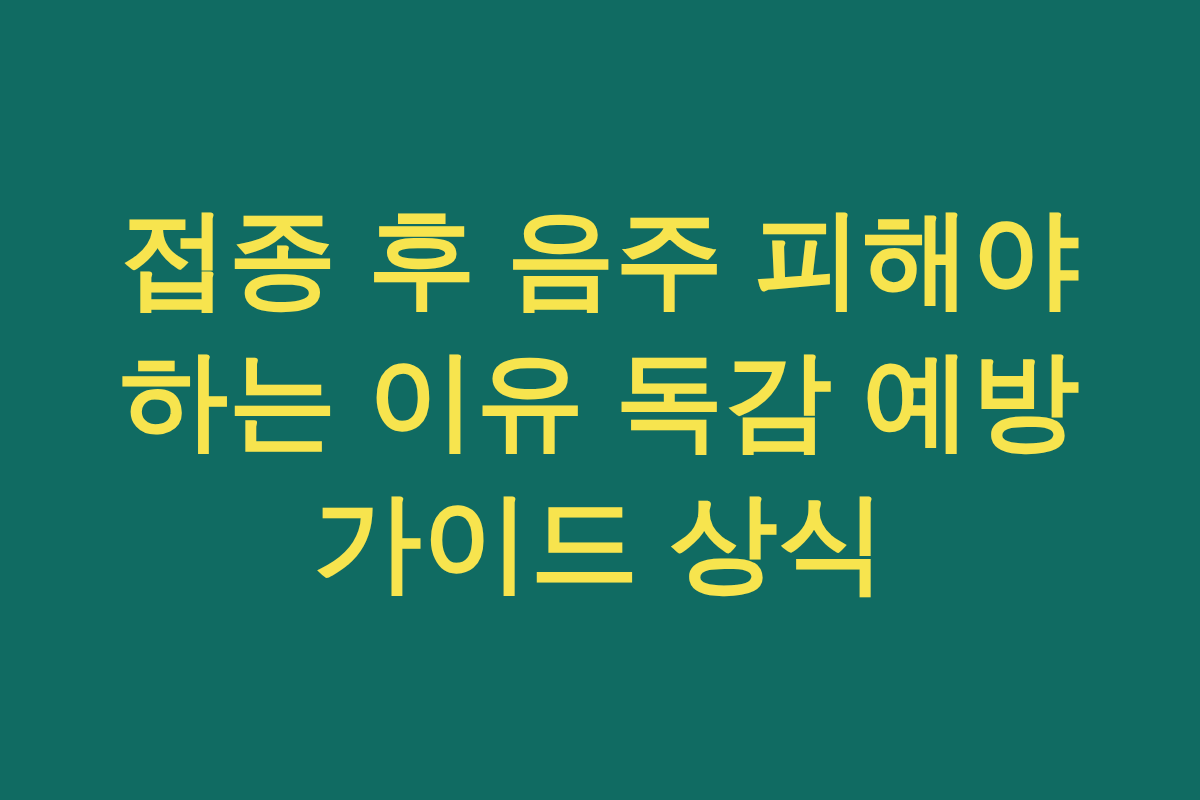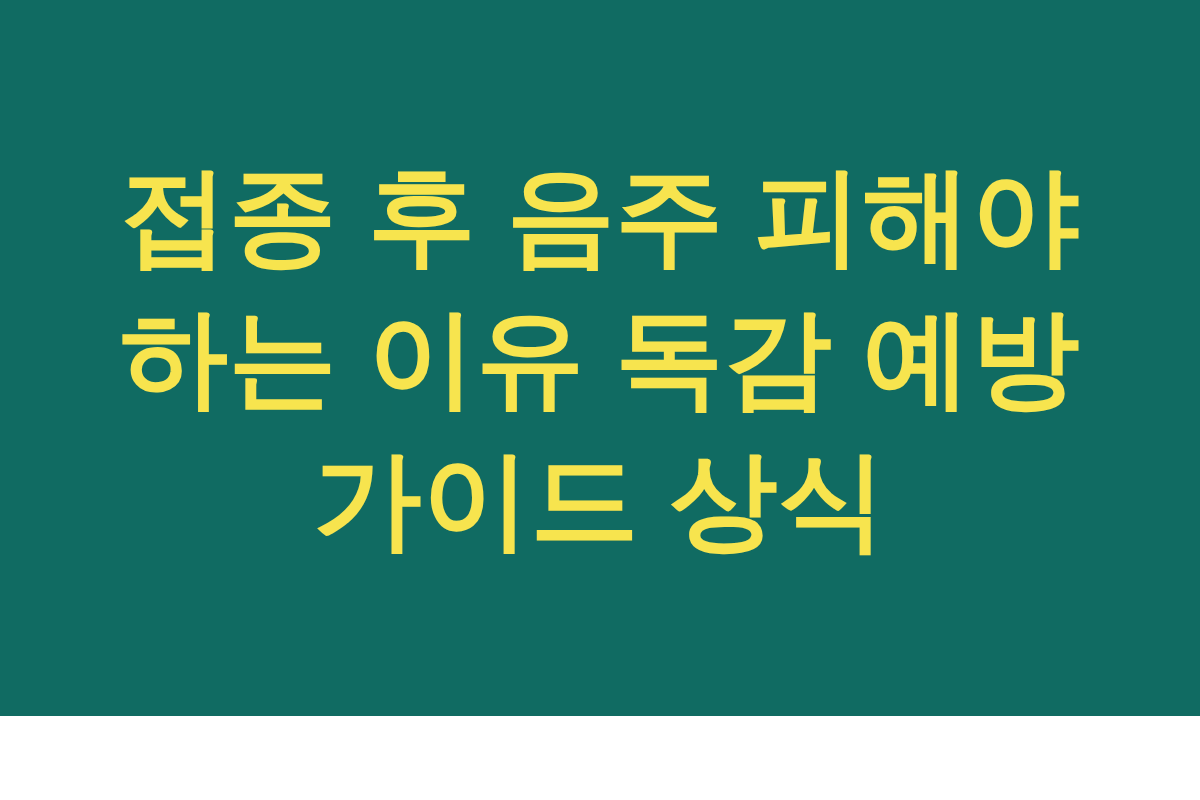--- a/index.html
+++ b/index.html
@@ -13,21 +13,21 @@
     height: 800px;
     overflow: hidden;
     font-family: "Liberation Sans", "DejaVu Sans", sans-serif;
   }
 
   
   .banner {
     position: relative;
     box-sizing: border-box;
     width: 1200px;
-    height: 716px;
+    height: 800px;
     background-color: #106B62;
     display: flex;
     align-items: center;
     justify-content: center;
     padding: 16px 58px;
   }
 
   
   .headline-block {
     width: 100%;

